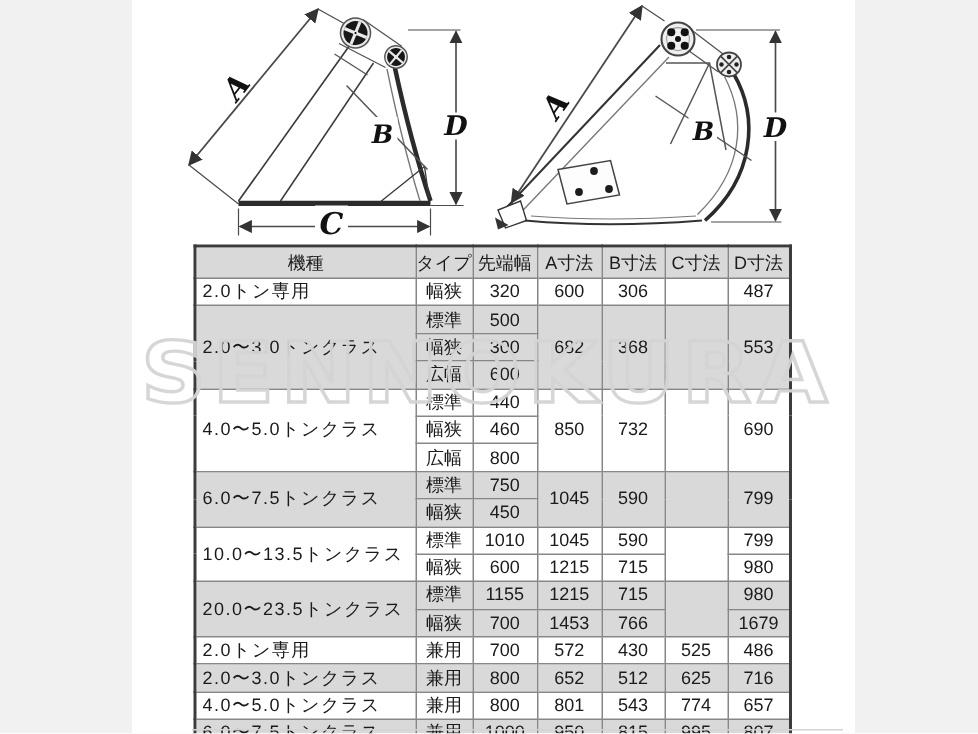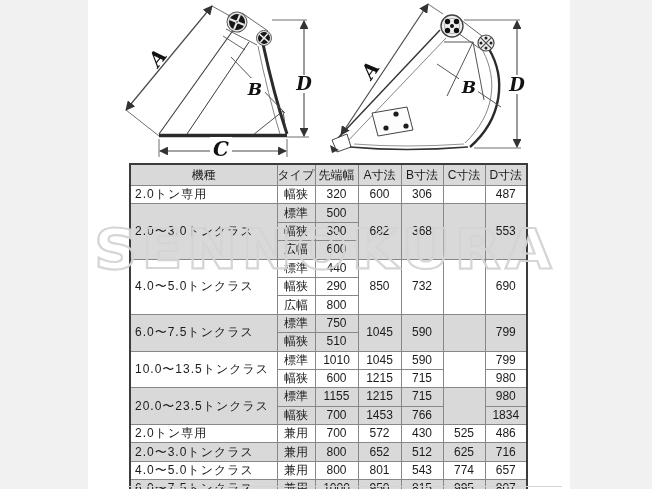--- a/index.html
+++ b/index.html
@@ -208,38 +208,38 @@
             <td rowspan="3" class="model">4.0〜5.0トンクラス</td>
             <td>標準</td>
             <td>440</td>
             <td rowspan="3">850</td>
             <td rowspan="3">732</td>
             <td rowspan="3"></td>
             <td rowspan="3">690</td>
           </tr>
           <tr>
             <td>幅狭</td>
-            <td>290</td>
+            <td>460</td>
           </tr>
           <tr>
             <td>広幅</td>
             <td>800</td>
           </tr>
           <tr class="shaded">
             <td rowspan="2" class="model">6.0〜7.5トンクラス</td>
             <td>標準</td>
             <td>750</td>
             <td rowspan="2">1045</td>
             <td rowspan="2">590</td>
             <td rowspan="2"></td>
             <td rowspan="2">799</td>
           </tr>
           <tr class="shaded">
             <td>幅狭</td>
-            <td>510</td>
+            <td>450</td>
           </tr>
           <tr>
             <td rowspan="2" class="model">10.0〜13.5トンクラス</td>
             <td>標準</td>
             <td>1010</td>
             <td>1045</td>
             <td>590</td>
             <td rowspan="2"></td>
             <td>799</td>
           </tr>
@@ -257,21 +257,21 @@
             <td>1215</td>
             <td>715</td>
             <td rowspan="2"></td>
             <td>980</td>
           </tr>
           <tr class="shaded">
             <td>幅狭</td>
             <td>700</td>
             <td>1453</td>
             <td>766</td>
-            <td>1834</td>
+            <td>1679</td>
           </tr>
           <tr>
             <td class="model">2.0トン専用</td>
             <td>兼用</td>
             <td>700</td>
             <td>572</td>
             <td>430</td>
             <td>525</td>
             <td>486</td>
           </tr>

